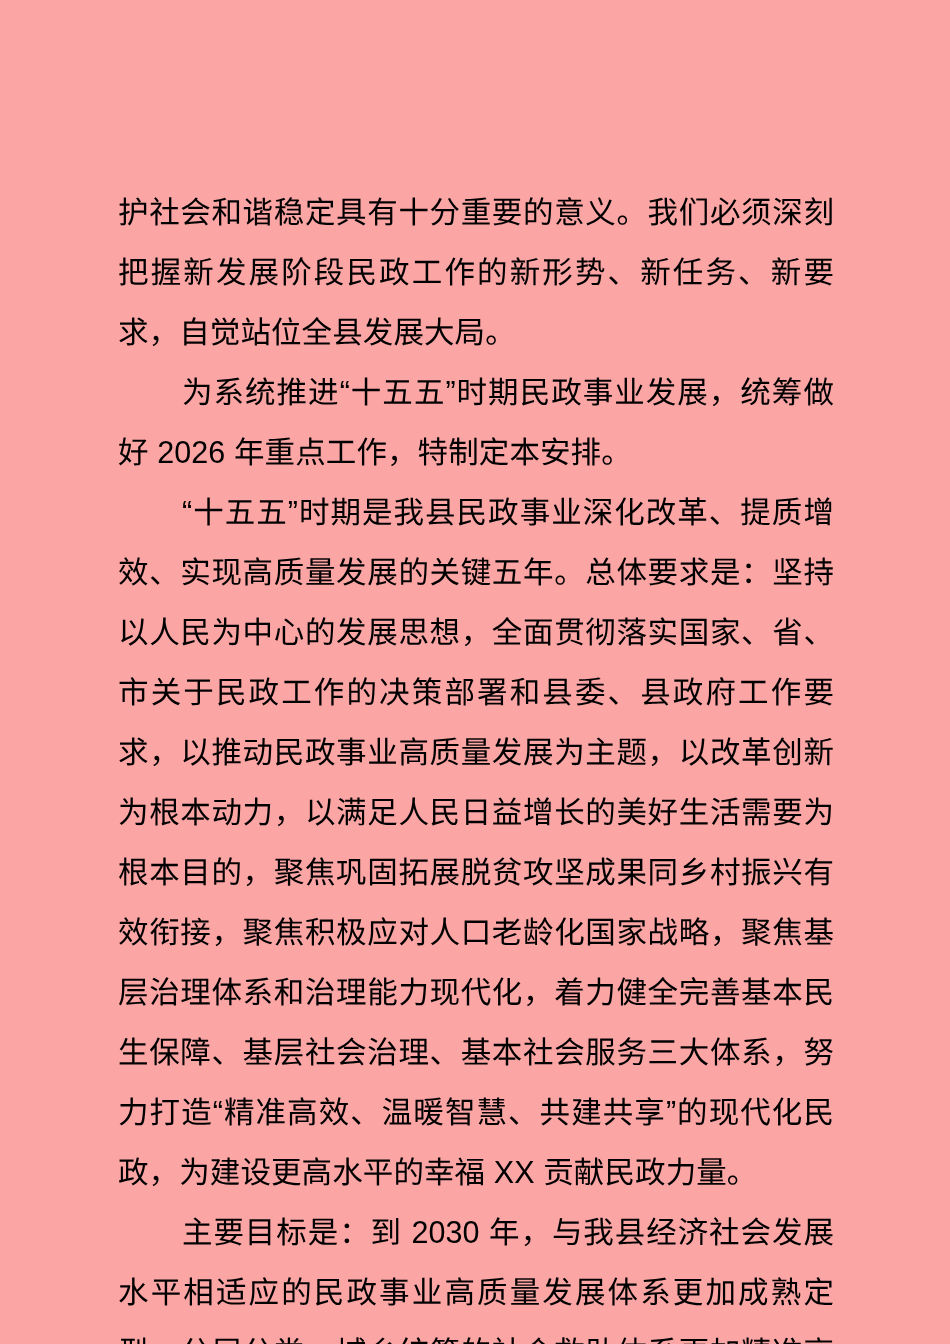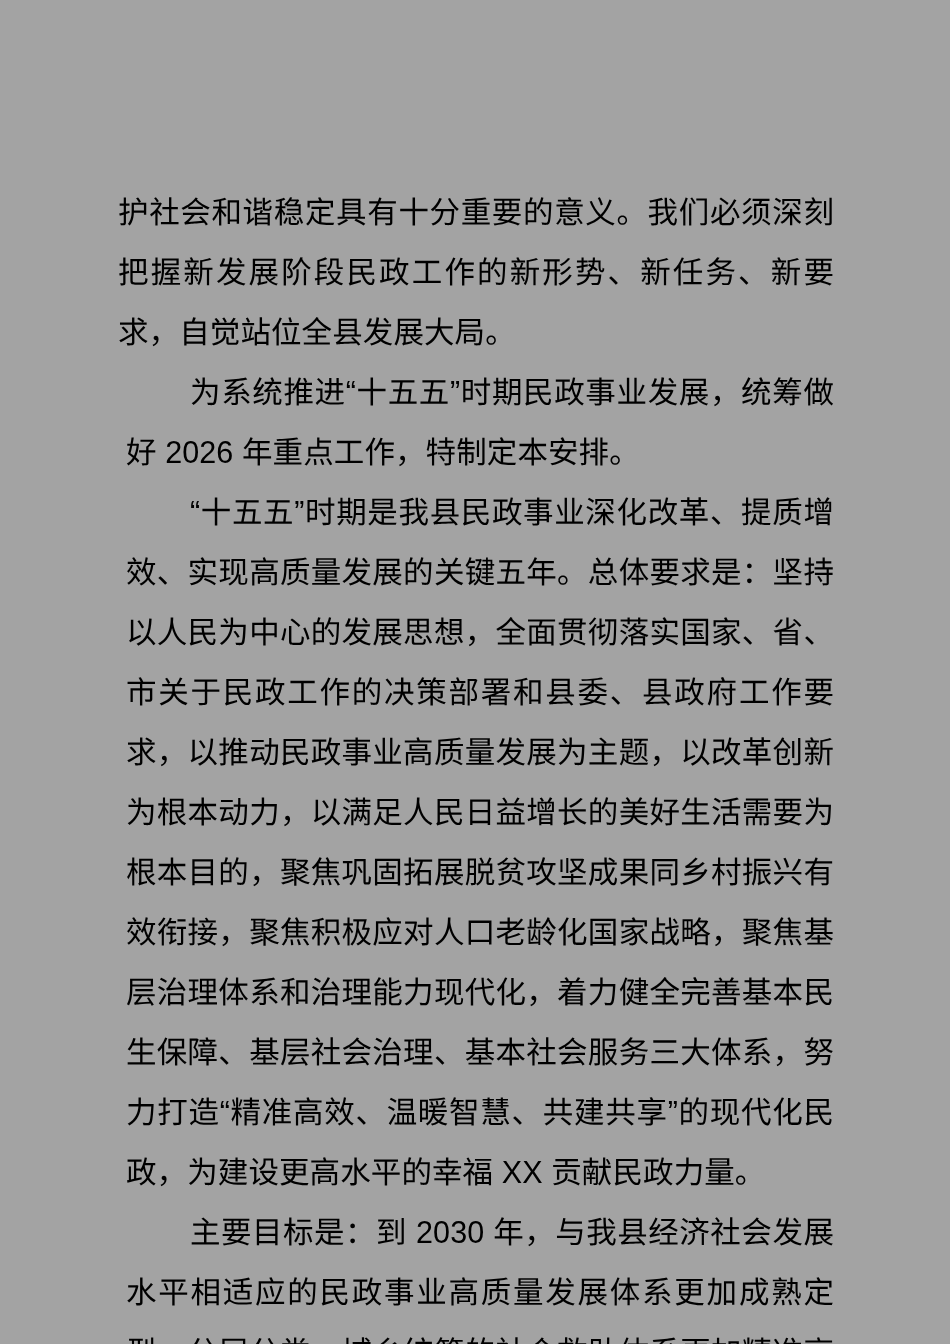--- a/index.html
+++ b/index.html
@@ -5,21 +5,21 @@
 <style>
   html, body {
     margin: 0;
     padding: 0;
     background: #ffffff;
   }
   .page {
     position: relative;
     width: 950px;
     height: 1344px;
-    background: #a3a3a3;
+    background: #fca5a5;
     margin: 0 auto;
     overflow: hidden;
     box-sizing: border-box;
   }
   .doc-body {
     position: absolute;
     left: 118px;
     top: 182px;
     width: 716px;
   }
@@ -33,21 +33,20 @@
     text-align: justify;
     text-justify: inter-character;
     text-align-last: left;
     letter-spacing: 0.1px;
     font-weight: 400;
     word-break: break-all;
     white-space: normal;
   }
   .para.indent {
     text-indent: 64px;
-    margin-left: 8px;
   }
   .para.cont {
     text-indent: 0;
   }
 </style>
 </head>
 <body>
 
 <div class="page">
   <div class="doc-body">

